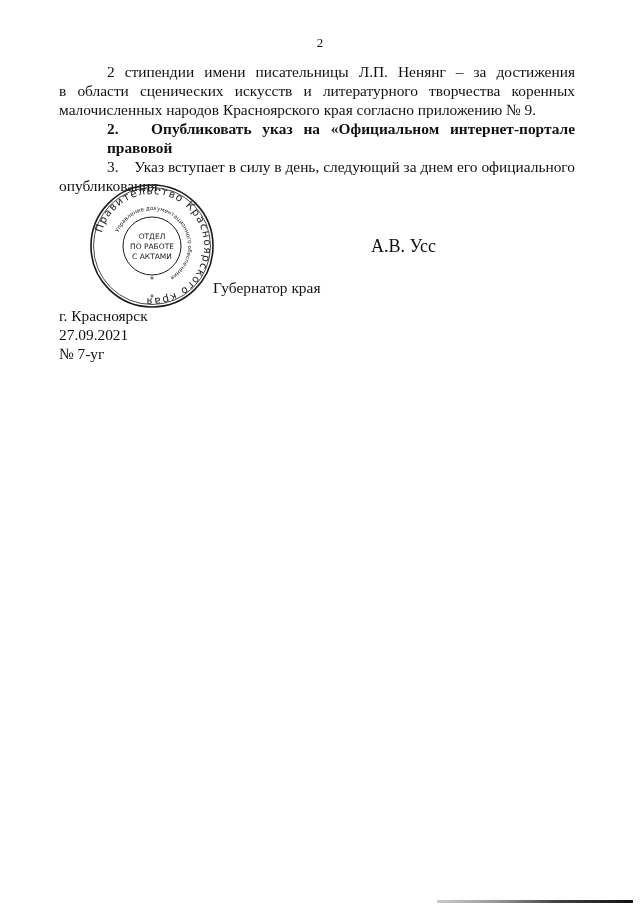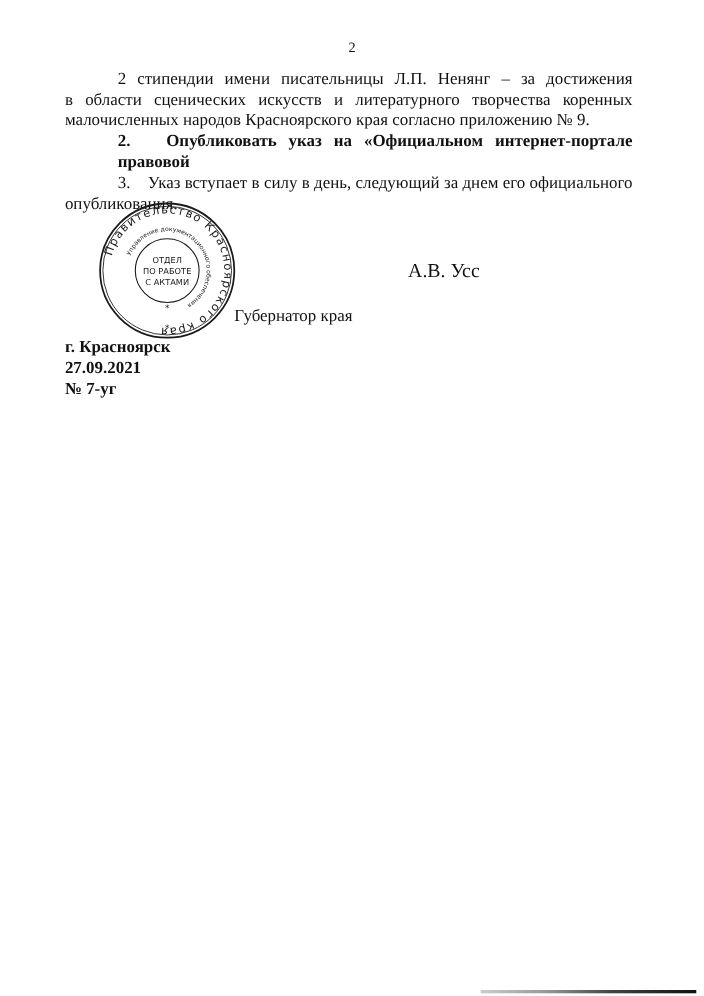--- a/index.html
+++ b/index.html
@@ -56,21 +56,20 @@
     top: 236px;
     left: 371px;
     font-size: 18px;
   }
   .footer-block {
     position: absolute;
     left: 59px;
     top: 306px;
     font-size: 15.4px;
     line-height: 19px;
-    font-weight: bold;
   }
   .stamp {
     position: absolute;
     left: 89px;
     top: 183px;
     width: 126px;
     height: 126px;
   }
   .bottom-scan-mark {
     position: absolute;

